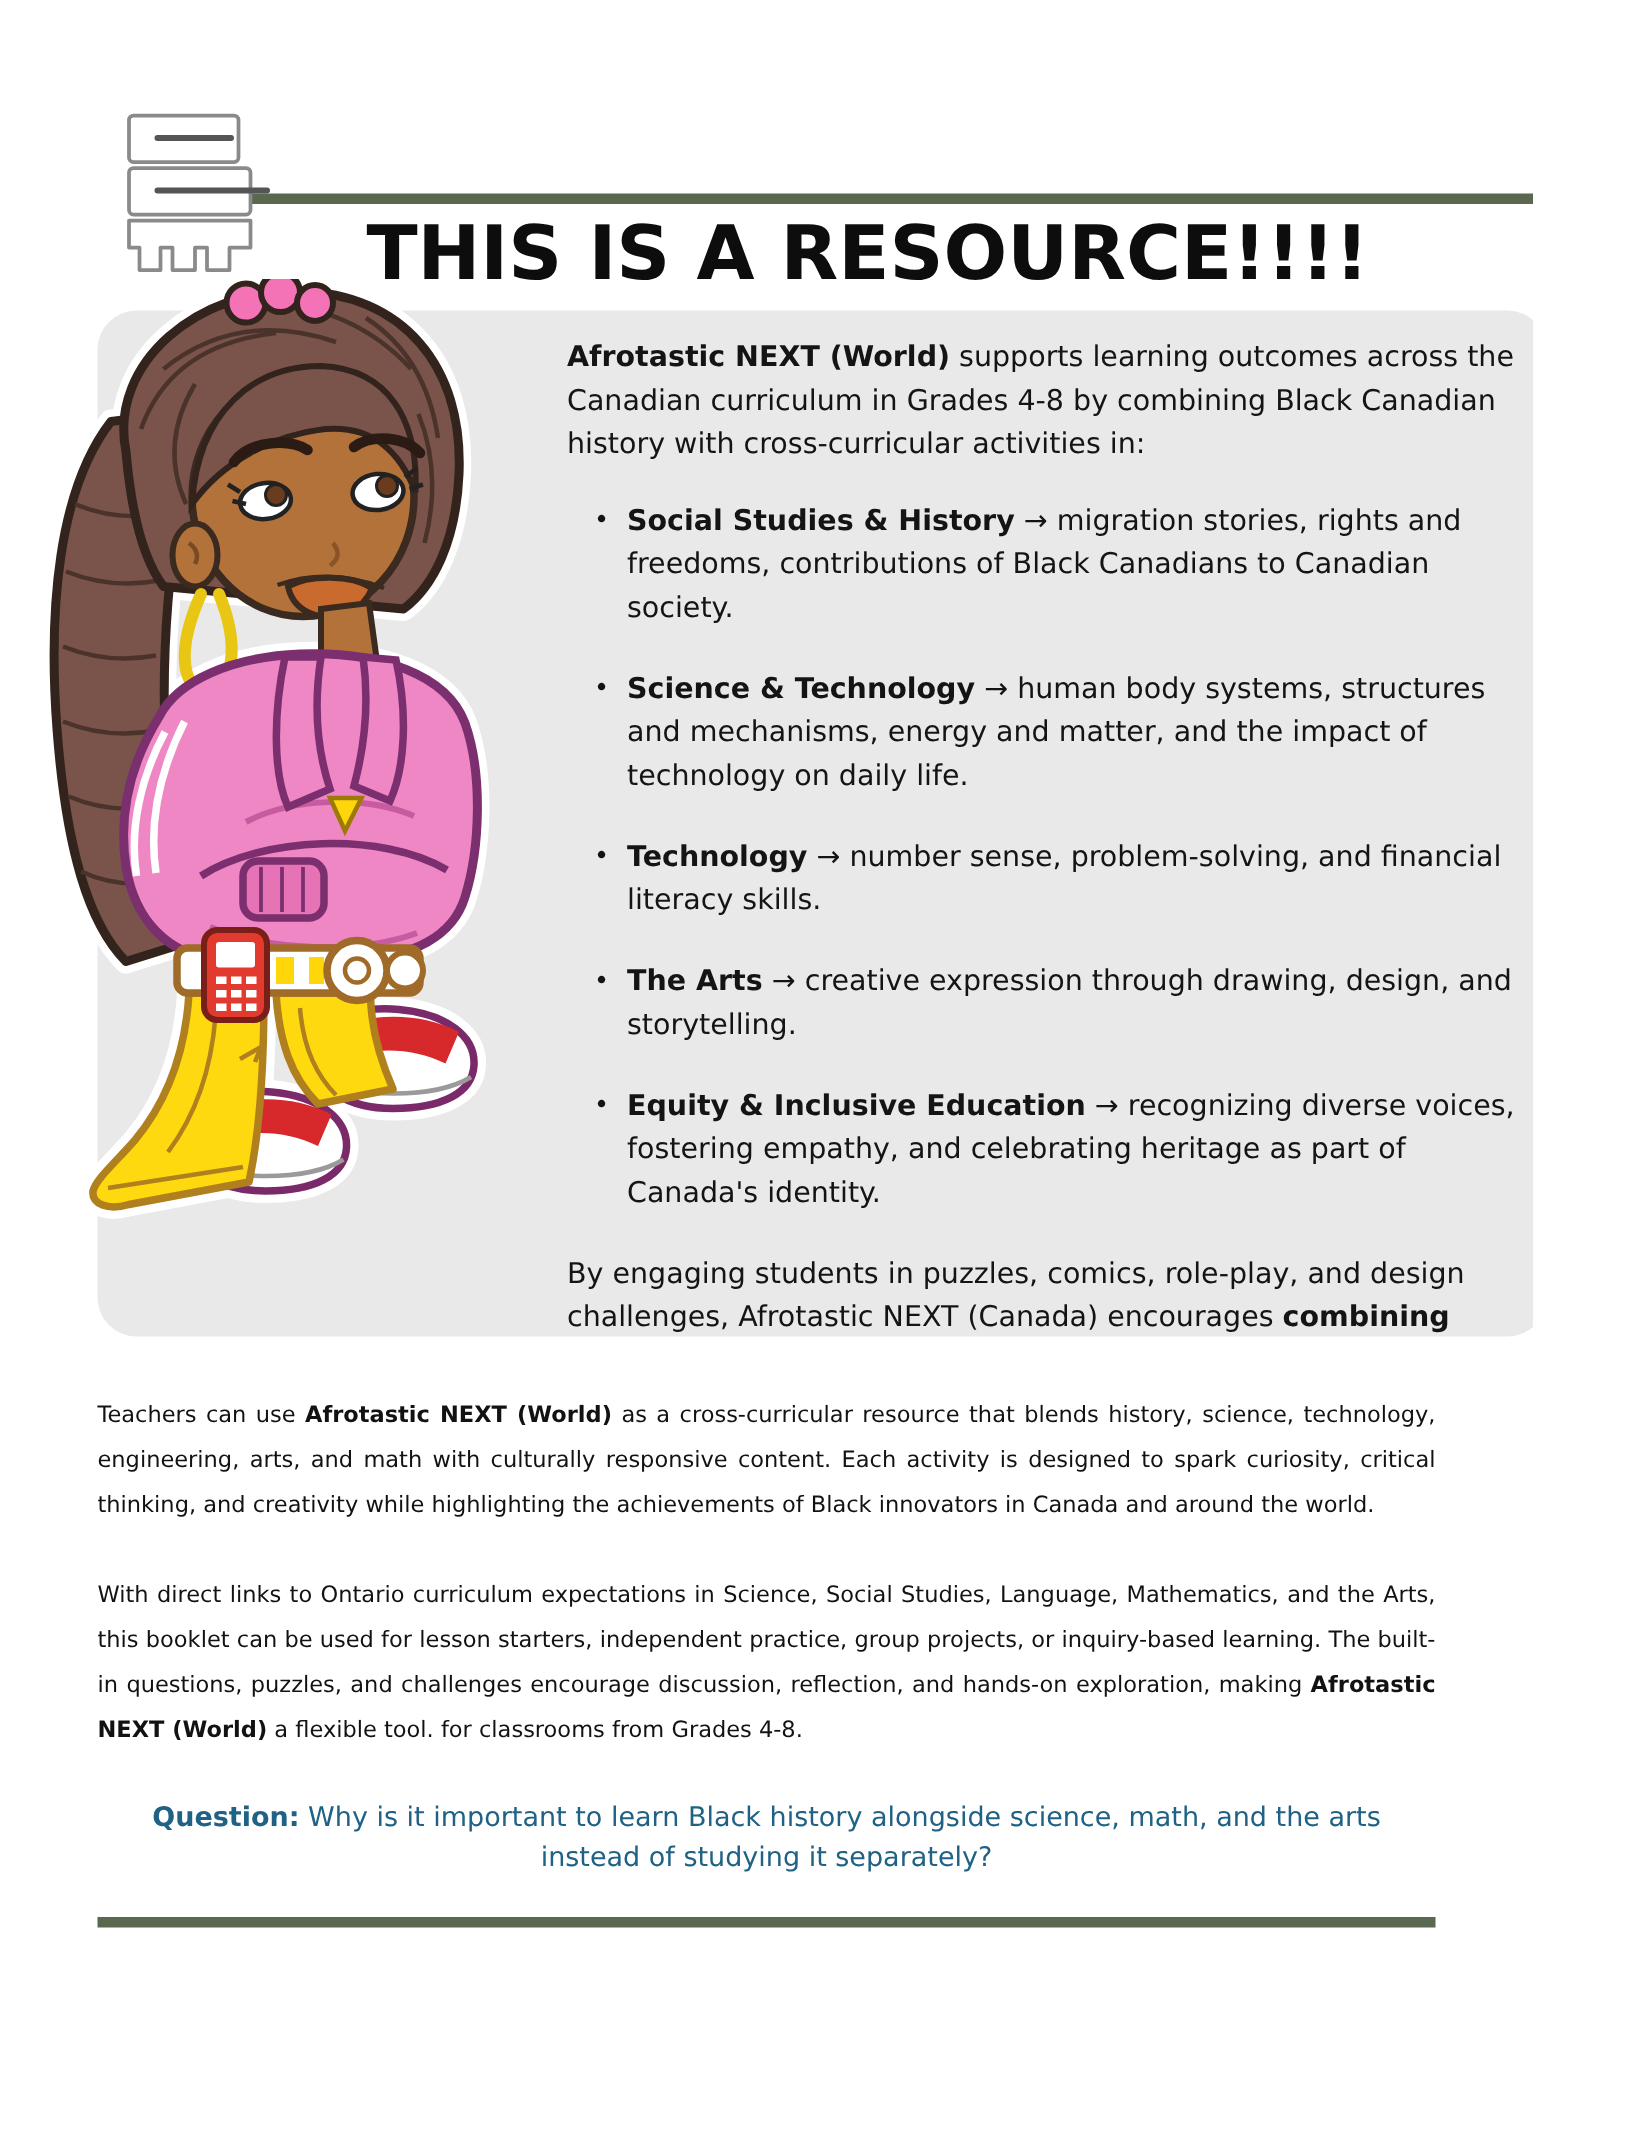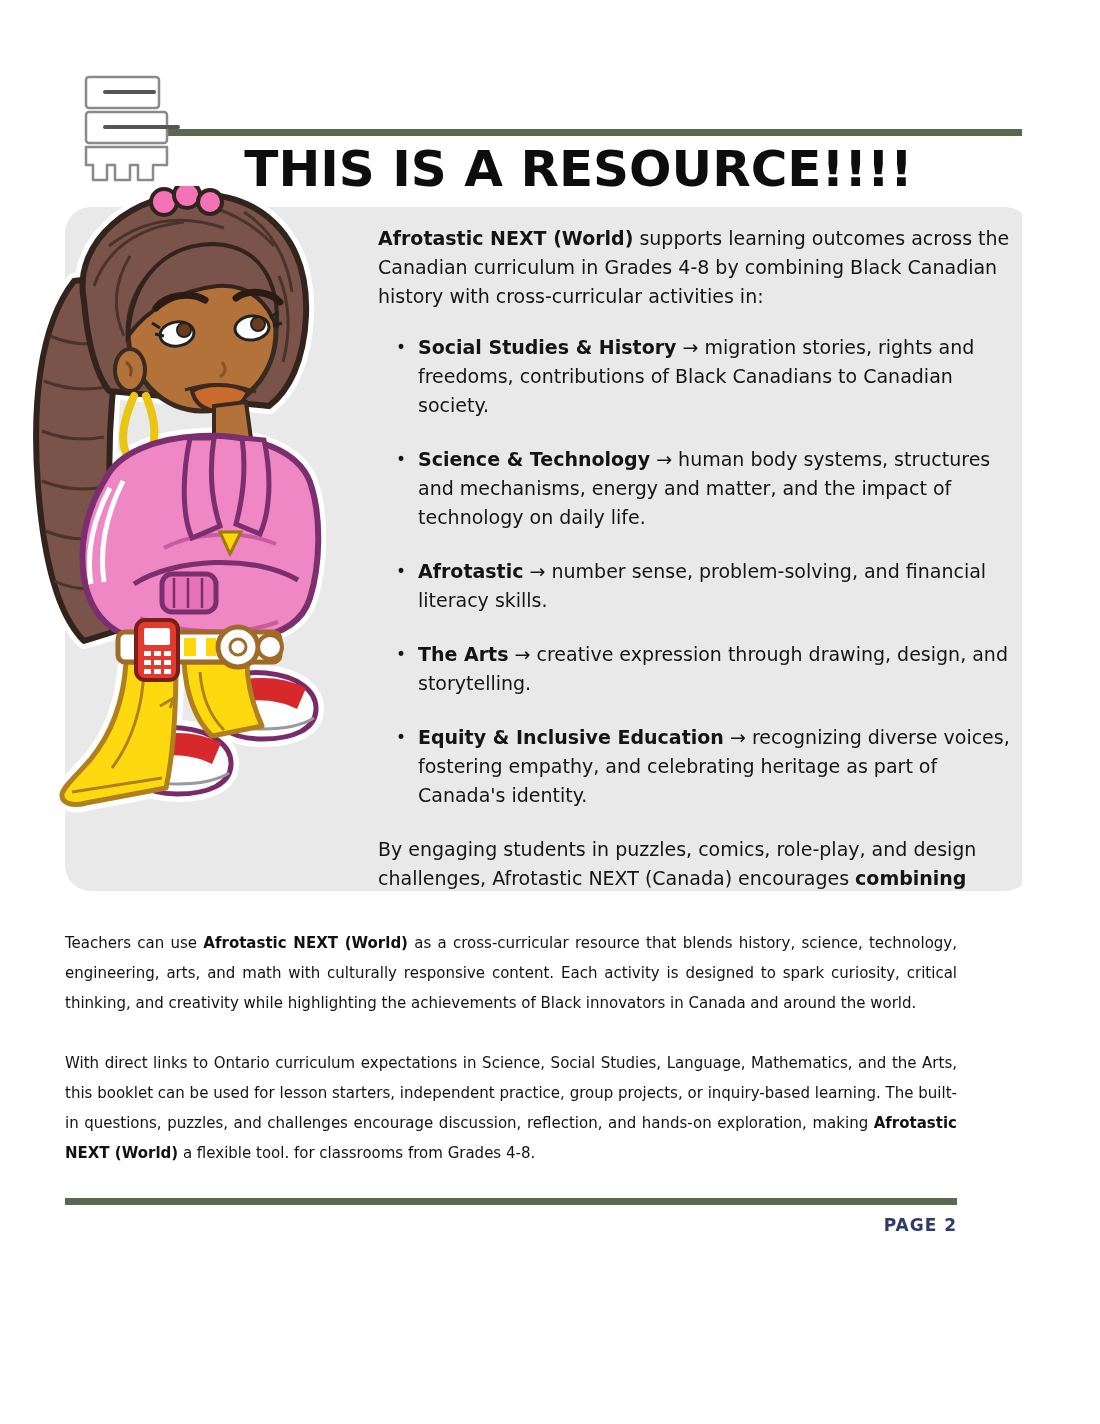--- a/index.html
+++ b/index.html
@@ -202,21 +202,21 @@
         <span>migration stories, rights and freedoms, contributions of Black Canadians to Canadian society.</span></div>
     </div>
     <div class="bullet">
       <span class="marker">•</span>
       <div><span class="b">Science &amp; Technology</span>
         <span>→</span>
         <span>human body systems, structures and mechanisms, energy and matter, and the impact of technology on daily life.</span></div>
     </div>
     <div class="bullet">
       <span class="marker">•</span>
-      <div><span class="b">Afrotastic</span>
+      <div><span class="b">Technology</span>
         <span>→</span>
         <span>number sense, problem-solving, and financial literacy skills.</span></div>
     </div>
     <div class="bullet">
       <span class="marker">•</span>
       <div><span class="b">The Arts</span>
         <span>→</span>
         <span>creative expression through drawing, design, and storytelling.</span></div>
     </div>
     <div class="bullet">
@@ -227,18 +227,18 @@
     </div>
 
     <p class="closing"><span>By engaging students in puzzles, comics, role-play, and design challenges, Afrotastic NEXT (Canada) encourages </span><span class="b">combining</span></p>
   </div>
 
   <div class="lower">
     <p class="para"><span>Teachers can use </span><span class="b">Afrotastic NEXT (World)</span><span> as a cross-curricular resource that blends history, science, technology, engineering, arts, and math with culturally responsive content. Each activity is designed to spark curiosity, critical thinking, and creativity while highlighting the achievements of Black innovators in Canada and around the world.</span></p>
 
     <p class="para"><span>With direct links to Ontario curriculum expectations in Science, Social Studies, Language, Mathematics, and the Arts, this booklet can be used for lesson starters, independent practice, group projects, or inquiry-based learning. The built-in questions, puzzles, and challenges encourage discussion, reflection, and hands-on exploration, making </span><span class="b">Afrotastic NEXT (World)</span><span> a flexible tool. for classrooms from Grades 4-8.</span></p>
 
+    <p class="question"><span class="b">Question:</span><span> Why is it important to learn Black history alongside science, math, and the arts instead of studying it separately?</span></p>
 
     <div class="rule-bottom"></div>
-    <div class="page-num">PAGE 2</div>
   </div>
 
 </div>
 
 </body></html>

